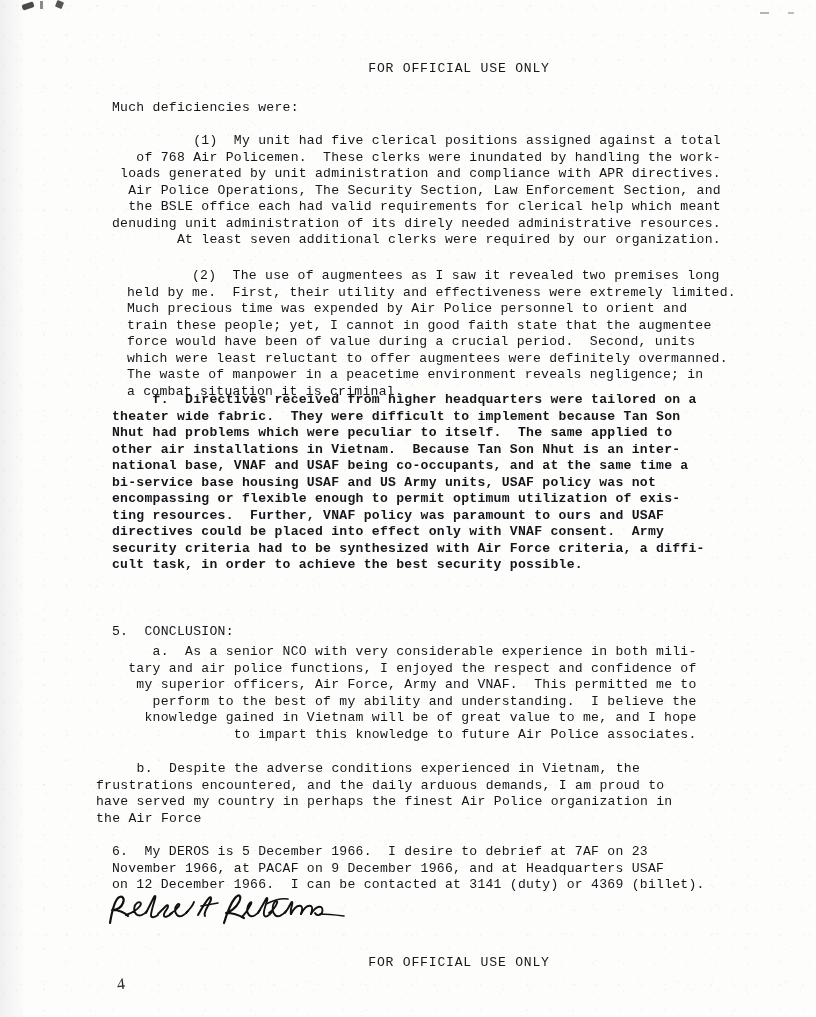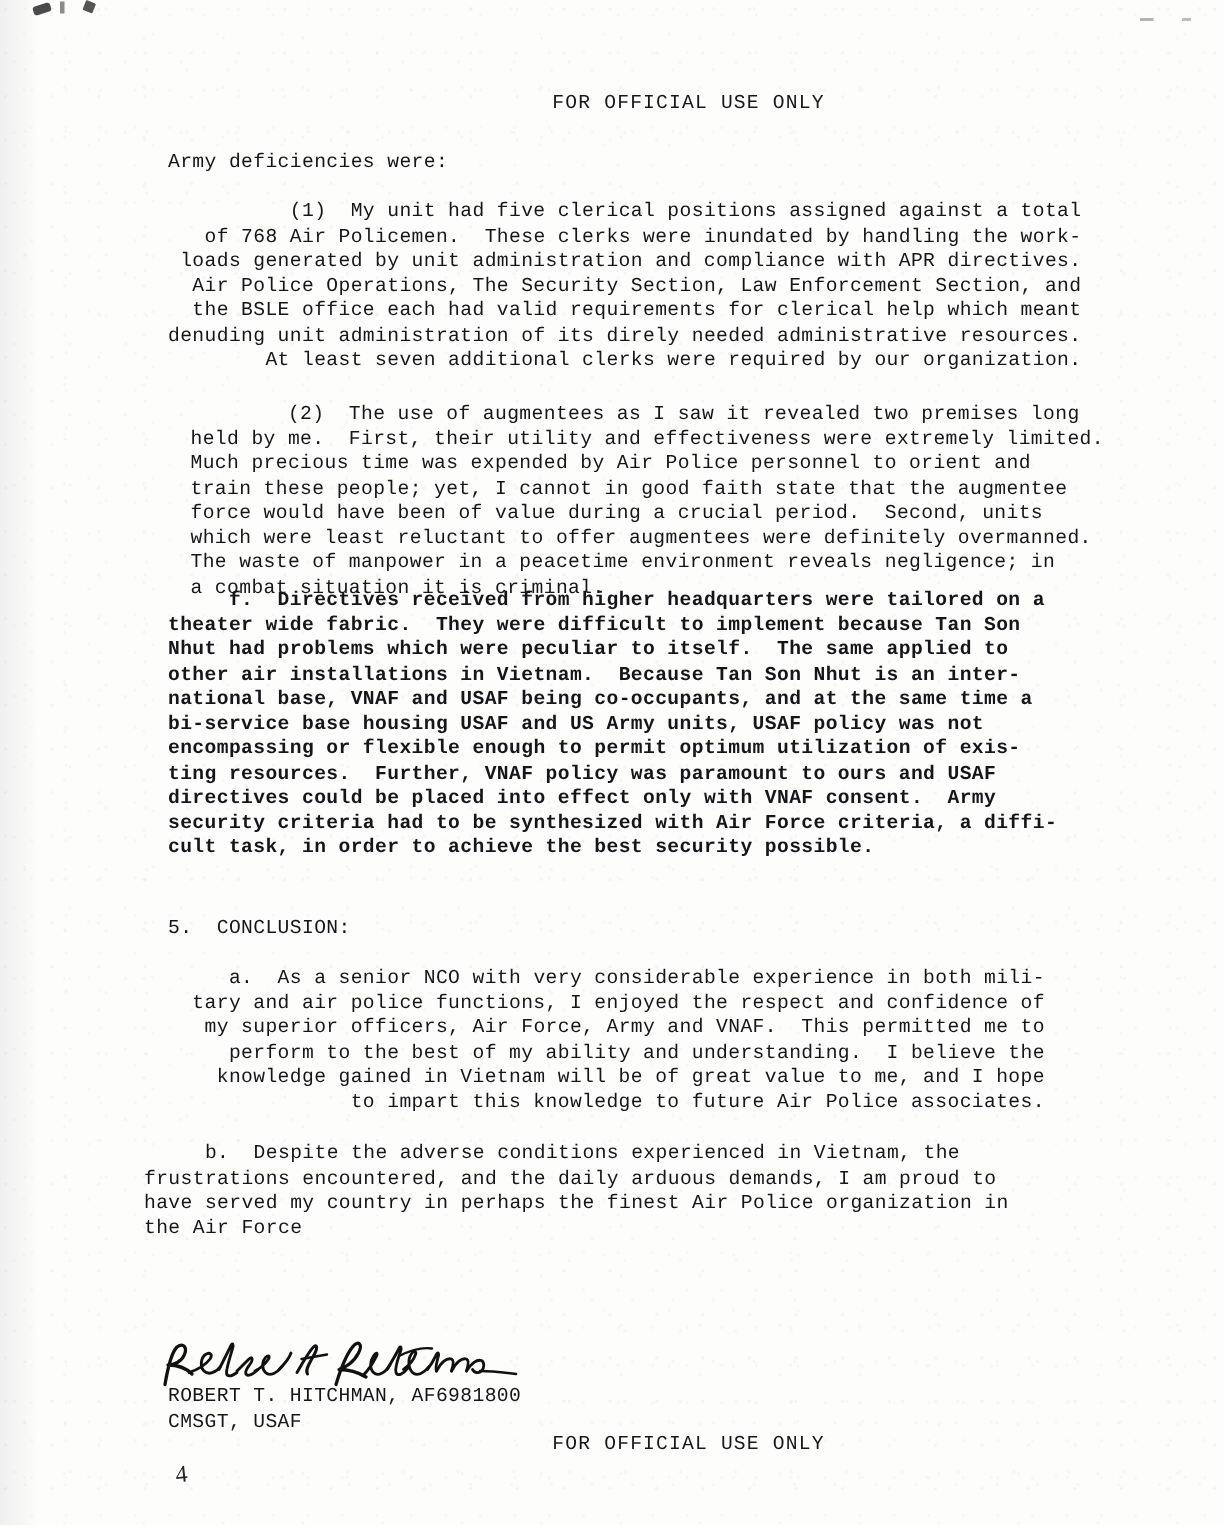--- a/index.html
+++ b/index.html
@@ -73,21 +73,21 @@
   }
   .centered-head.offset { padding-left: 102px; }
 
   #header-marking  { top: 61px; }
   #footer-marking  { top: 955px; }
 
   #para-lead       { left: 112px; top: 100px; }
   #para-1          { left: 112px; top: 133px; text-align: right; }
   #para-2          { left: 112px; top: 268px; margin-left: 15px; }
   #para-f          { left: 112px; top: 392px; font-weight: bold; }
-  #heading-5       { left: 112px; top: 611px; }
+  #heading-5       { left: 112px; top: 624px; }
   #para-5a         { left: 112px; top: 644px; text-align: right; }
   #para-5b         { left: 96px; top: 761px; }
   #para-6          { left: 112px; top: 844px; }
   #sig-block       { left: 112px; top: 923px; }
 
   
   #signature {
     position: absolute;
     left: 106px;
     top: 893px;
@@ -115,21 +115,21 @@
   <div id="edge-shade"></div>
 
   <div class="speck" id="speck-a"></div>
   <div class="speck" id="speck-b"></div>
   <div class="speck" id="speck-c"></div>
   <div class="speck" id="speck-d"></div>
   <div class="speck" id="speck-e"></div>
 
   <div class="centered-head offset" id="header-marking">FOR OFFICIAL USE ONLY</div>
 
-  <div class="doc-text" id="para-lead">Army deficiencies were:</div>
+  <div class="doc-text" id="para-lead">Much deficiencies were:</div>
 
   <div class="doc-text" id="para-1">        (1)  My unit had five clerical positions assigned against a total
 of 768 Air Policemen.  These clerks were inundated by handling the work-
 loads generated by unit administration and compliance with APR directives.
 Air Police Operations, The Security Section, Law Enforcement Section, and
 the BSLE office each had valid requirements for clerical help which meant
 denuding unit administration of its direly needed administrative resources.
 At least seven additional clerks were required by our organization.</div>
 
   <div class="doc-text" id="para-2">        (2)  The use of augmentees as I saw it revealed two premises long
@@ -160,20 +160,23 @@
 my superior officers, Air Force, Army and VNAF.  This permitted me to
 perform to the best of my ability and understanding.  I believe the
 knowledge gained in Vietnam will be of great value to me, and I hope
 to impart this knowledge to future Air Police associates.</div>
 
   <div class="doc-text" id="para-5b">     b.  Despite the adverse conditions experienced in Vietnam, the
 frustrations encountered, and the daily arduous demands, I am proud to
 have served my country in perhaps the finest Air Police organization in
 the Air Force</div>
 
+  <div class="doc-text" id="para-6">6.  My DEROS is 5 December 1966.  I desire to debrief at 7AF on 23
+November 1966, at PACAF on 9 December 1966, and at Headquarters USAF
+on 12 December 1966.  I can be contacted at 3141 (duty) or 4369 (billet).</div>
 
   <div id="signature">
     <svg viewBox="0 0 252 36" preserveAspectRatio="none" aria-hidden="true">
       <g fill="none" stroke="#111" stroke-linecap="round" stroke-linejoin="round">
         <path d="M4 30 C6 18 9 8 12 5 C16 2 19 5 17 10 C15 15 10 17 6 17 C12 17 18 19 22 23" stroke-width="2.2"></path>
         <path d="M20 22 C26 20 31 17 34 13 C36 10 34 8 31 10 C28 12 27 18 30 21 C33 24 38 22 41 18" stroke-width="1.9"></path>
         <path d="M40 20 C43 14 46 8 48 4 C49 2 50 3 49 6 C47 13 45 19 45 22 C45 25 48 25 52 22" stroke-width="1.9"></path>
         <path d="M52 21 C55 18 58 15 60 13 C62 11 63 13 61 16 C59 19 57 21 58 23 C59 25 63 23 66 20" stroke-width="1.9"></path>
         <path d="M64 21 C68 19 71 16 73 13 C74 11 73 10 71 12 C69 14 68 19 71 22 C74 25 79 22 82 18" stroke-width="1.9"></path>
         <path d="M80 20 C84 16 87 12 88 9" stroke-width="1.9"></path>
@@ -186,21 +189,19 @@
         <path d="M160 11 C168 7 176 5 182 6" stroke-width="1.6"></path>
         <path d="M179 20 C182 16 184 12 185 10 C186 8 187 9 186 12 C185 16 184 19 185 21" stroke-width="1.9"></path>
         <path d="M185 21 C188 15 192 12 195 13 C197 14 196 18 195 21" stroke-width="1.9"></path>
         <path d="M195 21 C198 15 202 12 205 13 C207 14 206 18 205 21" stroke-width="1.9"></path>
         <path d="M205 21 C208 16 212 13 215 14 C217 15 217 19 215 21 C213 23 210 22 209 20" stroke-width="1.9"></path>
         <path d="M214 21 C222 21 230 22 238 23" stroke-width="1.7"></path>
       </g>
     </svg>
   </div>
 
-  <div class="doc-text" id="sig-block">ROBERT T. HITCHMAN, AF6981800
-CMSGT, USAF</div>
 
   <div class="centered-head offset" id="footer-marking">FOR OFFICIAL USE ONLY</div>
 
   <div id="page-number">4</div>
 
   <div id="grain"></div>
 </div>
 
 </body></html>

